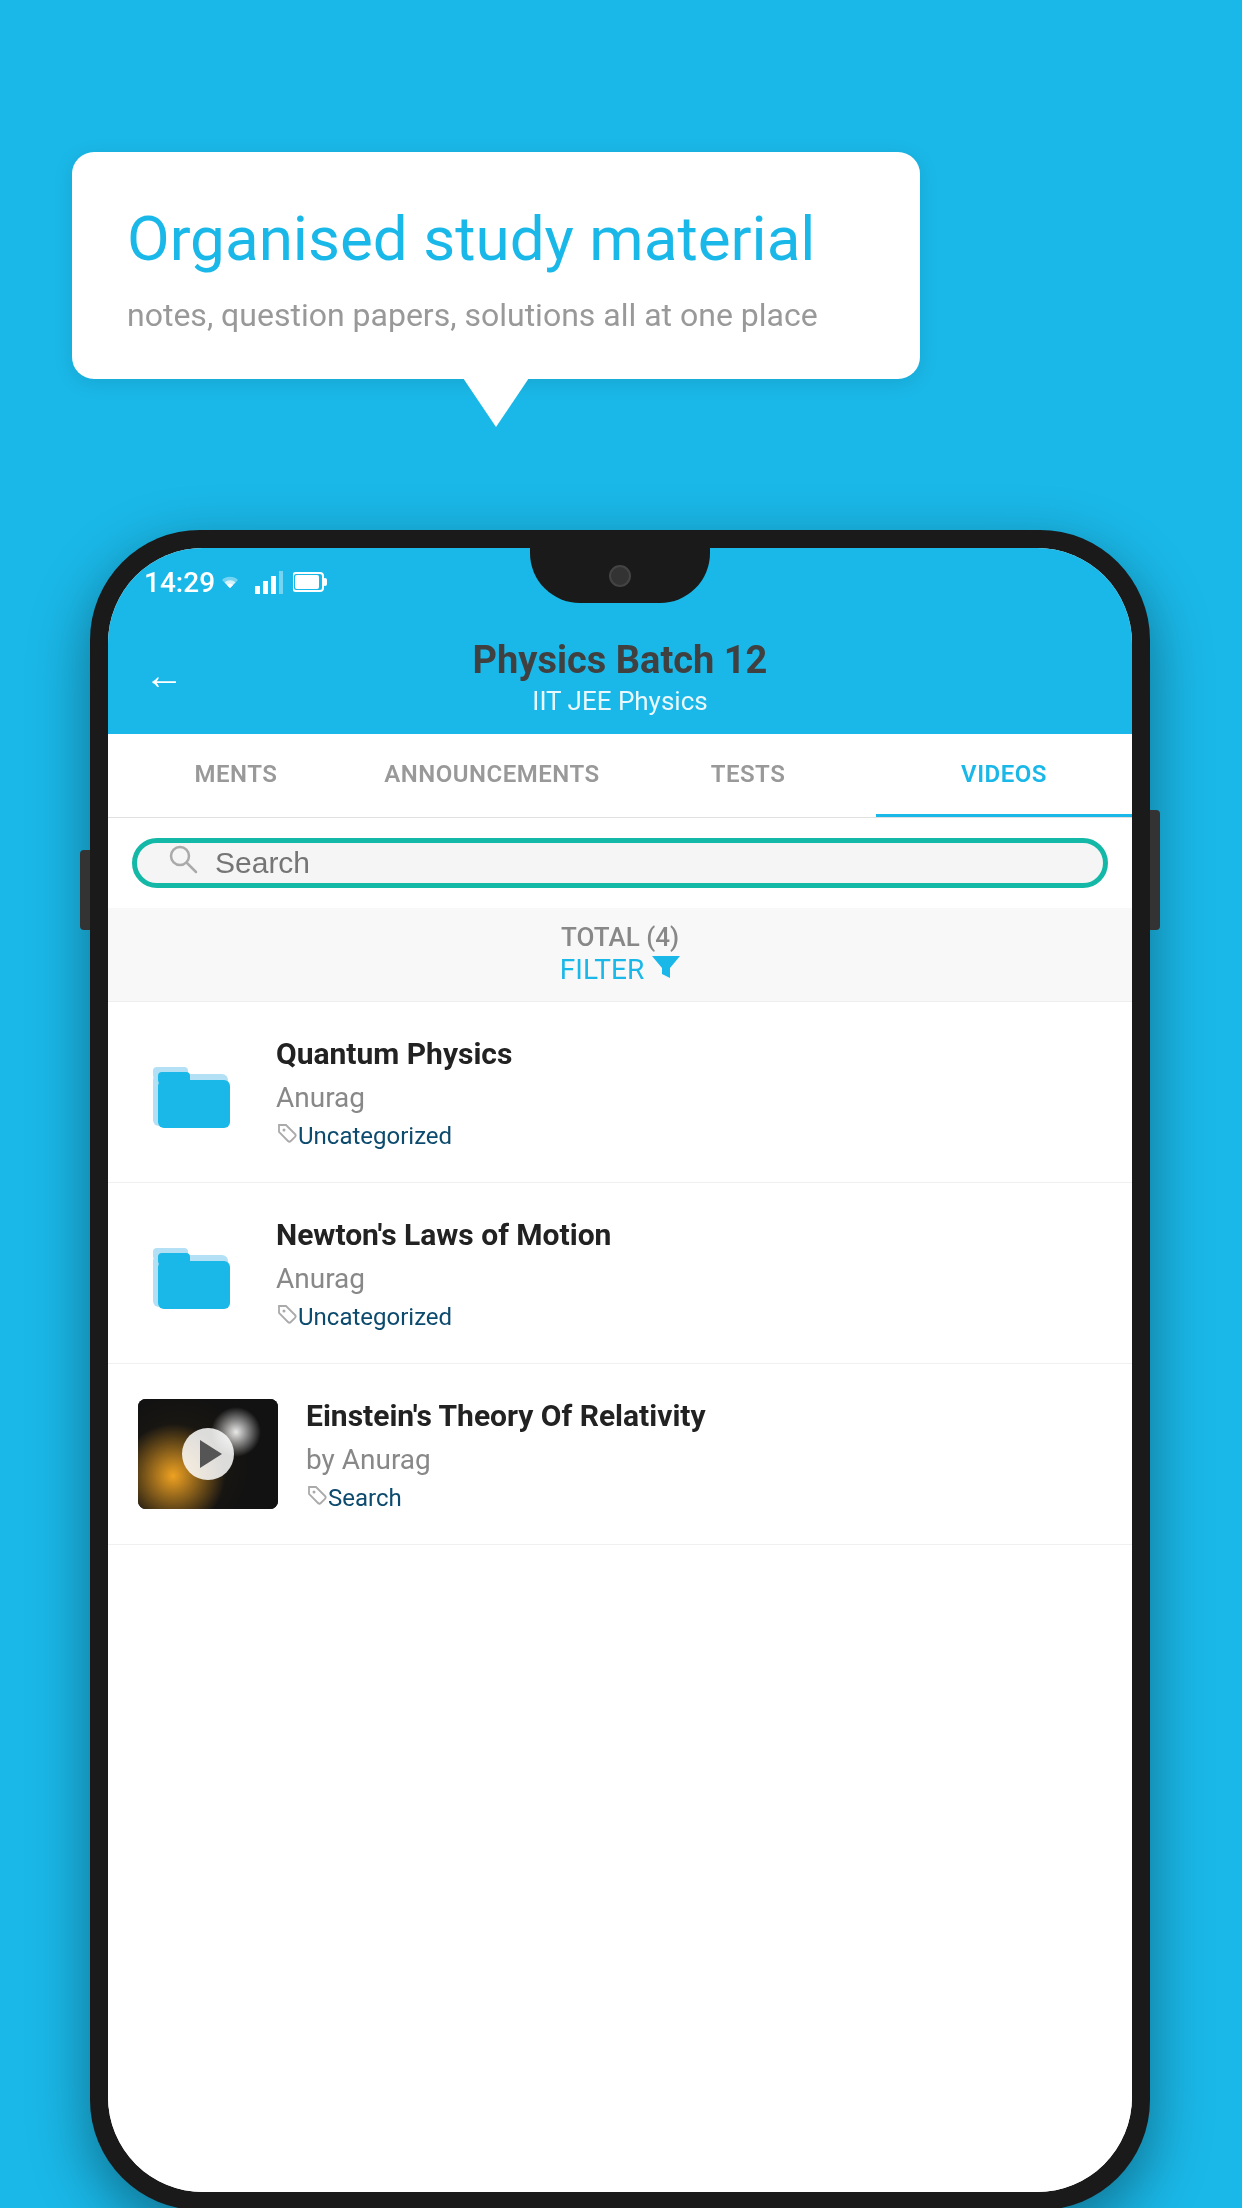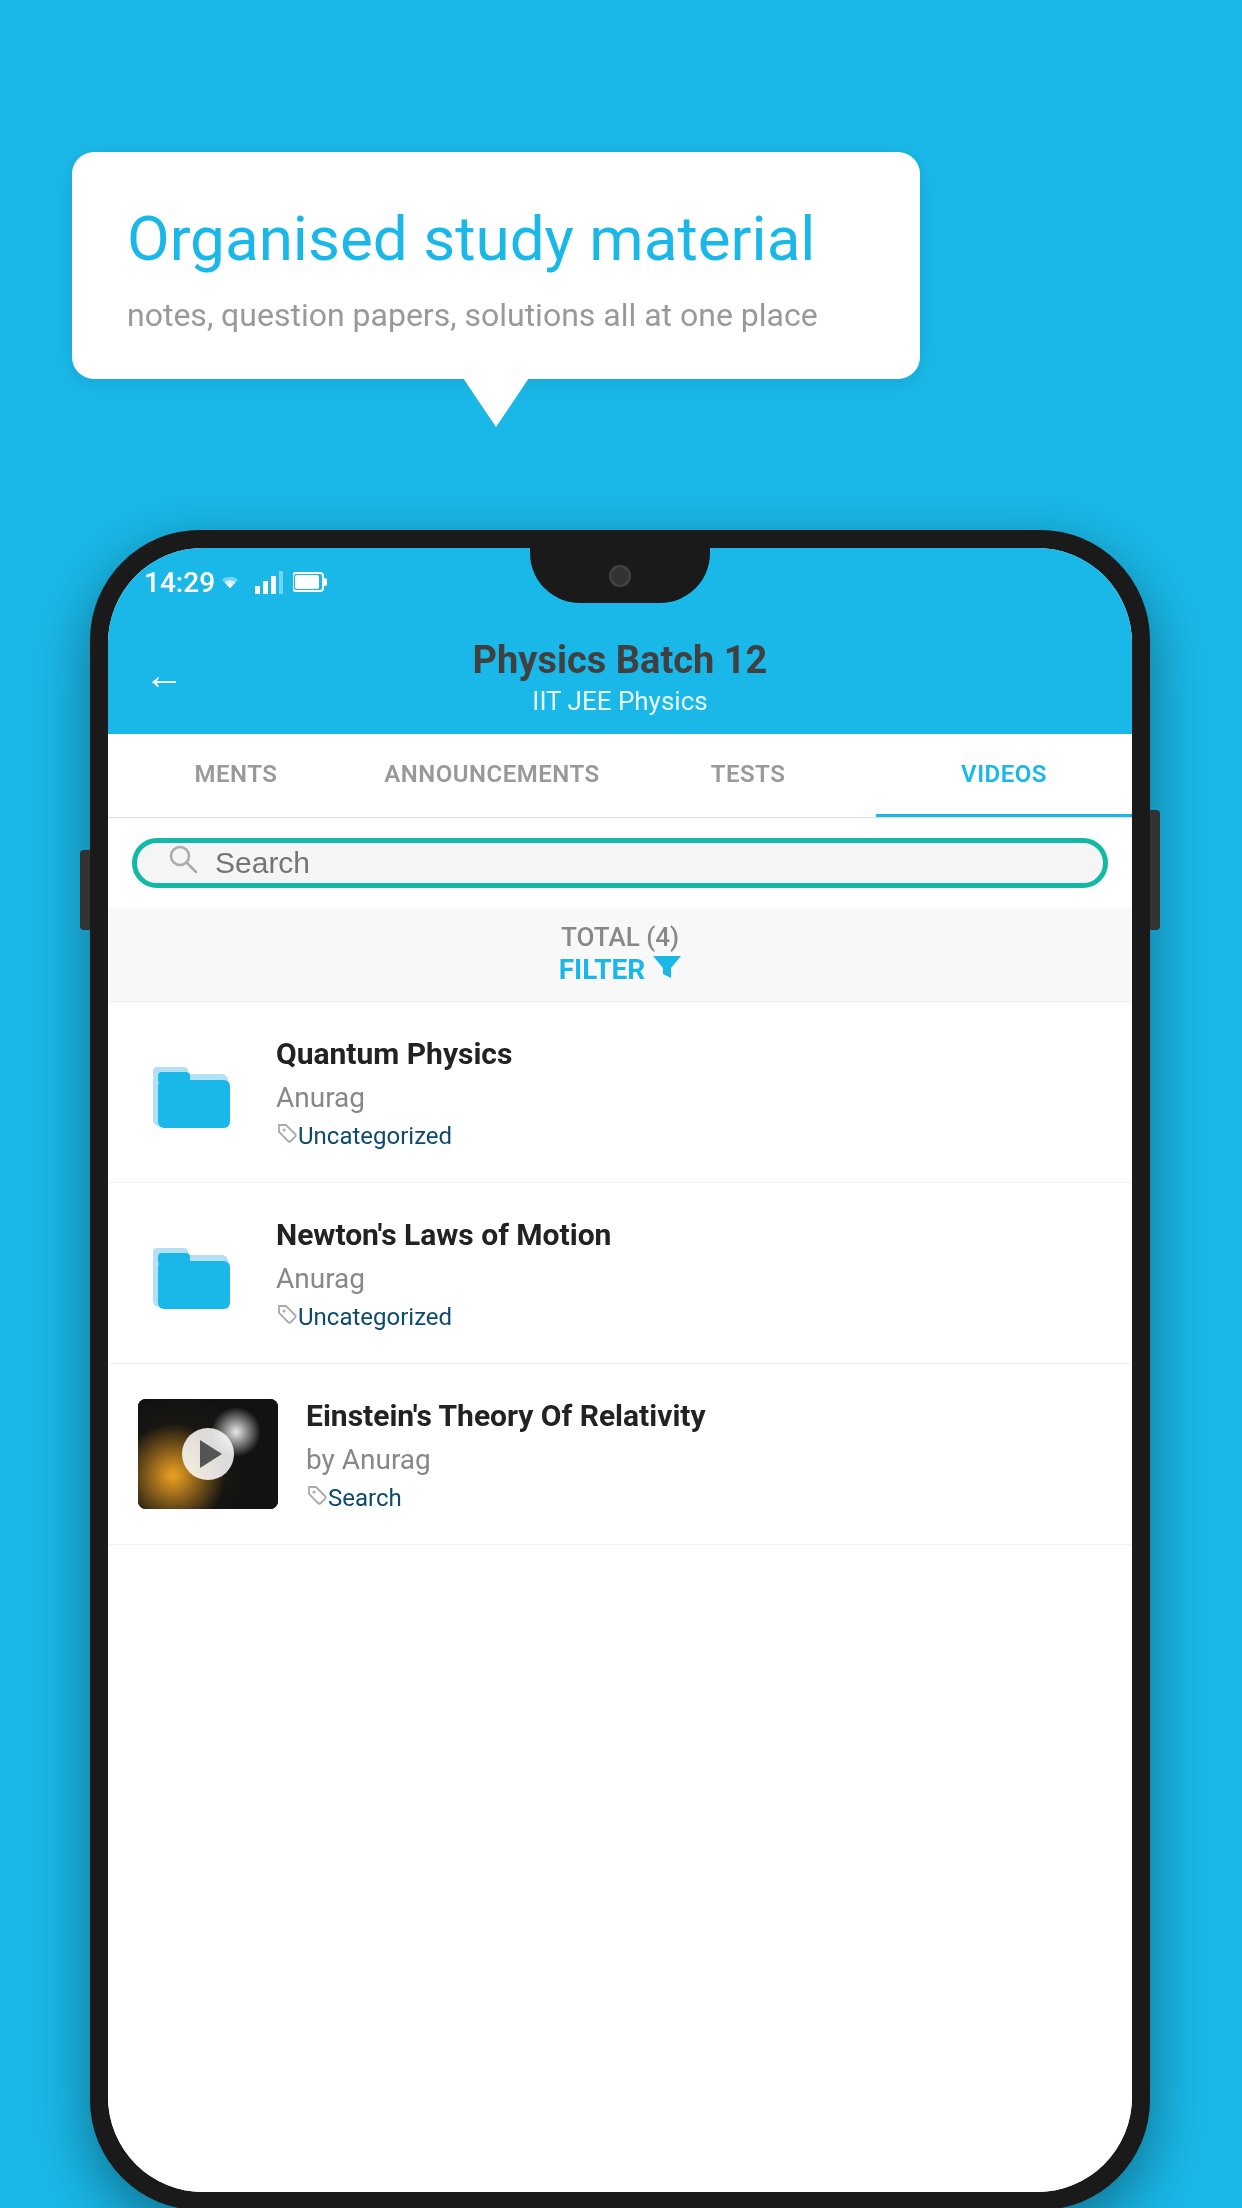--- a/index.html
+++ b/index.html
@@ -220,21 +220,21 @@
       color: #888;
       font-weight: 500;
     }
 
     .filter-btn {
       display: flex;
       align-items: center;
       gap: 8px;
       color: #1ab8e8;
       font-size: 28px;
-      font-weight: 700;
+      font-weight: 400;
       cursor: pointer;
     }
 
     
     .video-list {
       background: white;
       flex: 1;
     }
 
     .video-item {

